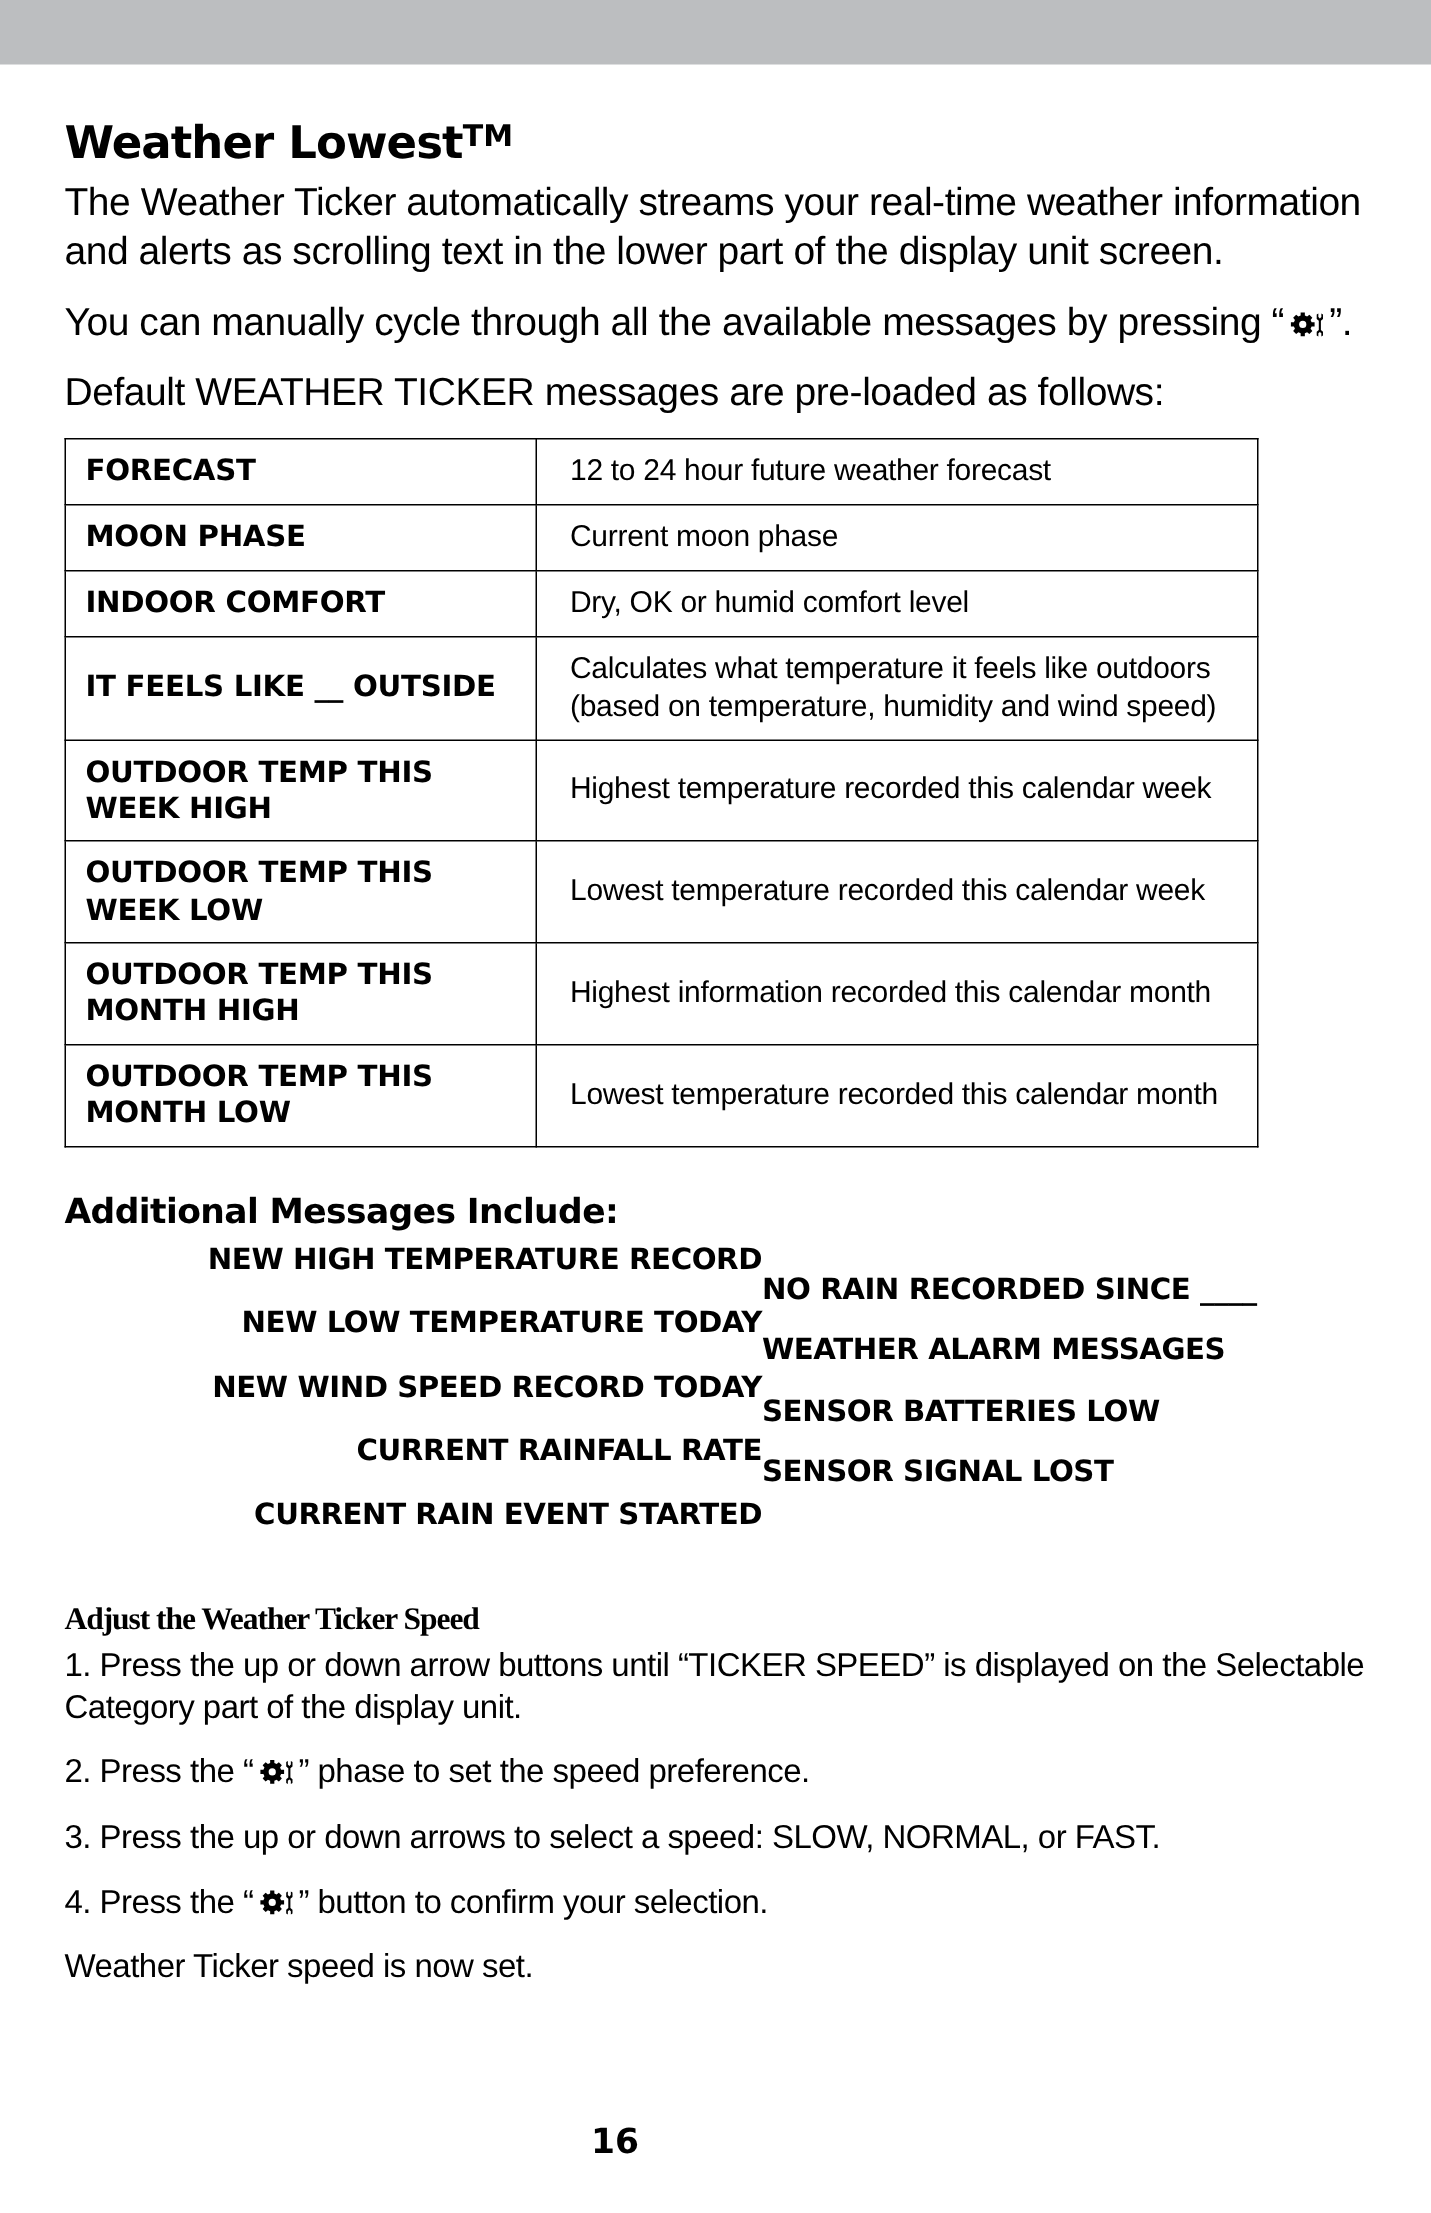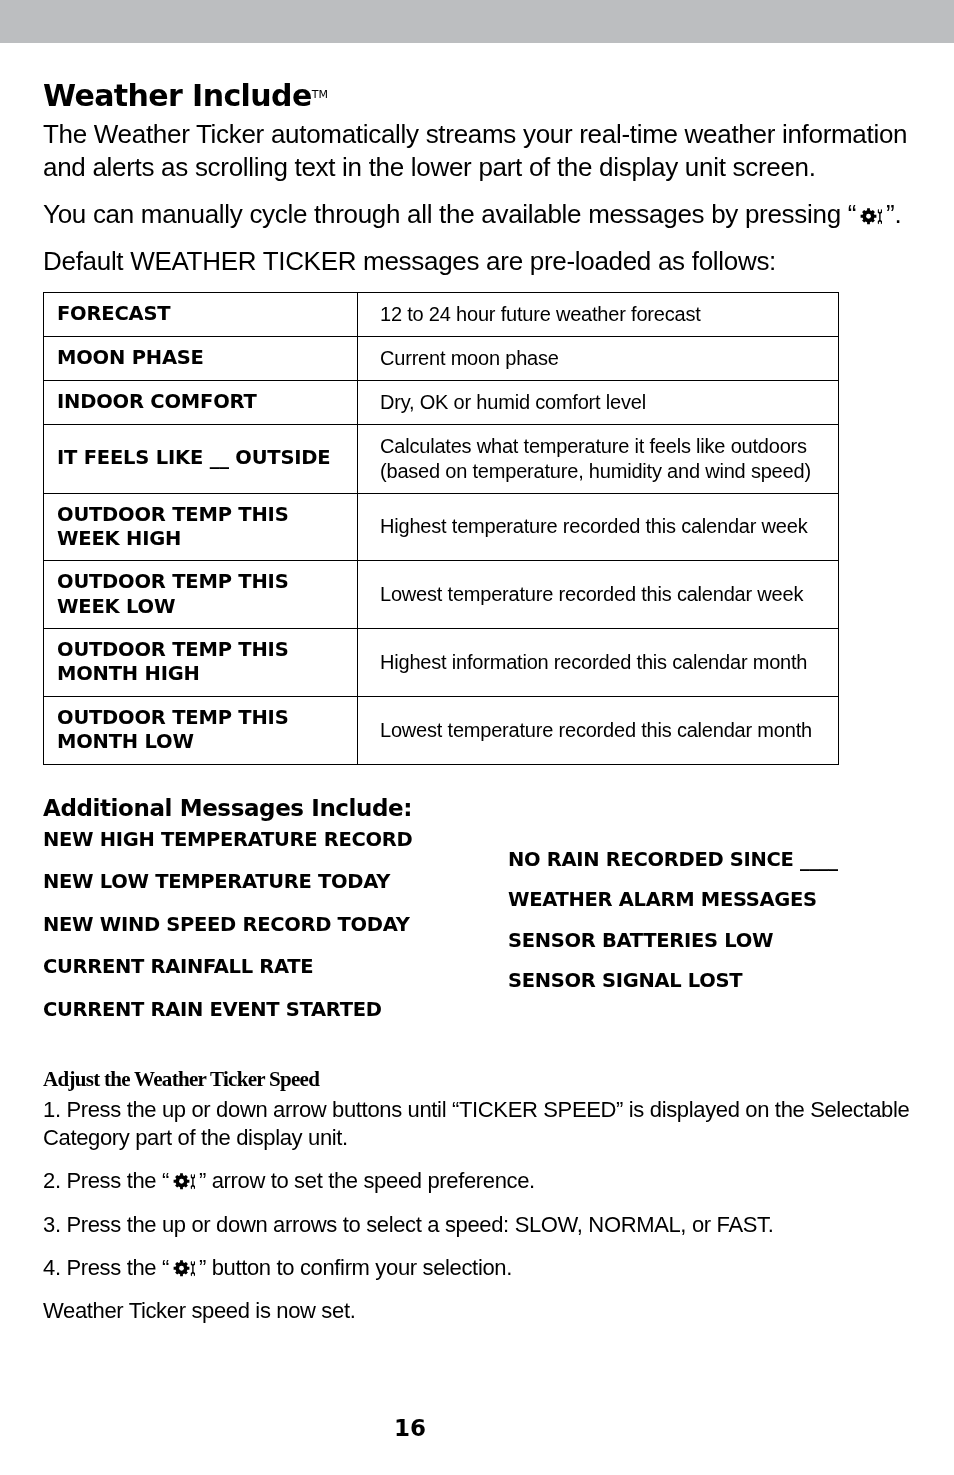--- a/index.html
+++ b/index.html
@@ -36,24 +36,24 @@
 
   h1.section-title {
     font-family: "DejaVu Sans", sans-serif;
     font-size: 30px;
     font-weight: 700;
     letter-spacing: -0.6px;
     margin: 37px 0 6px 0;
     line-height: 1.05;
   }
   h1.section-title .tm {
-    font-size: 11px;
+    font-size: 20px;
     vertical-align: 8px;
     letter-spacing: 0;
-    font-weight: 400;
+    font-weight: 700;
   }
 
   p.body-text {
     font-size: 26px;
     line-height: 1.28;
     margin: 0 0 14px 0;
     letter-spacing: -0.3px;
   }
   p.body-text.tight { margin-bottom: 11px; }
 
@@ -101,21 +101,21 @@
     font-weight: 700;
     letter-spacing: -0.4px;
     margin: 30px 0 9px 0;
   }
   .msg-columns {
     position: relative;
     display: flex;
     align-items: flex-start;
   }
   .msg-col { }
-  .msg-col.left { width: 465px; }
+  .msg-col.left { width: 465px; text-align: right; }
   .msg-col.right { width: 400px; padding-top: 20px; }
   .msg-item {
     font-family: "DejaVu Sans", sans-serif;
     font-weight: 700;
     font-size: 19.5px;
     letter-spacing: -0.3px;
     line-height: 1;
     margin-bottom: 23px;
     white-space: nowrap;
   }
@@ -149,21 +149,21 @@
   }
 </style>
 </head>
 <body>
 
 <div class="top-band"></div>
 
 <div class="page">
 
   <h1 class="section-title">
-    <span>Weather Include</span><span class="tm">TM</span>
+    <span>Weather Lowest</span><span class="tm">TM</span>
   </h1>
 
   <p class="body-text">The Weather Ticker automatically streams your real-time weather information and alerts as scrolling text in the lower part of the display unit screen.</p>
 
   <p class="body-text">
     <span>You can manually cycle through all the available messages by pressing “</span><span class="gear-icon">
       <svg viewBox="0 0 30 19" width="30" height="19" aria-hidden="true">
         <g fill="#000">
           <path d="M9.6 5.0 L11.1 4.3 L11.1 2.3 L13.9 2.3 L13.9 4.3 L15.4 5.0 L16.9 3.9 L18.9 5.9 L17.7 7.4 L18.4 8.8 L20.4 8.8 L20.4 11.7 L18.4 11.7 L17.7 13.2 L18.9 14.6 L16.9 16.6 L15.4 15.5 L13.9 16.2 L13.9 18.2 L11.1 18.2 L11.1 16.2 L9.6 15.5 L8.1 16.6 L6.1 14.6 L7.3 13.2 L6.6 11.7 L4.6 11.7 L4.6 8.8 L6.6 8.8 L7.3 7.4 L6.1 5.9 L8.1 3.9 Z"></path>
           <circle cx="12.5" cy="10.25" r="2.4" fill="#fff"></circle>
@@ -236,21 +236,21 @@
 
   <p class="step">
     <span>2. Press the “</span><span class="gear-icon">
       <svg viewBox="0 0 30 19" width="30" height="19" aria-hidden="true">
         <g fill="#000">
           <path d="M9.6 5.0 L11.1 4.3 L11.1 2.3 L13.9 2.3 L13.9 4.3 L15.4 5.0 L16.9 3.9 L18.9 5.9 L17.7 7.4 L18.4 8.8 L20.4 8.8 L20.4 11.7 L18.4 11.7 L17.7 13.2 L18.9 14.6 L16.9 16.6 L15.4 15.5 L13.9 16.2 L13.9 18.2 L11.1 18.2 L11.1 16.2 L9.6 15.5 L8.1 16.6 L6.1 14.6 L7.3 13.2 L6.6 11.7 L4.6 11.7 L4.6 8.8 L6.6 8.8 L7.3 7.4 L6.1 5.9 L8.1 3.9 Z"></path>
           <circle cx="12.5" cy="10.25" r="2.4" fill="#fff"></circle>
           <path d="M22.9 3.0 L22.9 5.4 L23.9 6.3 L24.9 5.4 L24.9 3.0 L26.0 3.7 L26.0 6.7 L24.6 7.8 L24.6 14.0 L26.0 15.1 L26.0 17.6 L24.9 18.3 L24.9 16.2 L23.9 15.4 L22.9 16.2 L22.9 18.3 L21.8 17.6 L21.8 15.1 L23.2 14.0 L23.2 7.8 L21.8 6.7 L21.8 3.7 Z"></path>
         </g>
       </svg>
-    </span><span>” arrow to set the speed preference.</span>
+    </span><span>” phase to set the speed preference.</span>
   </p>
 
   <p class="step">3. Press the up or down arrows to select a speed: SLOW, NORMAL, or FAST.</p>
 
   <p class="step">
     <span>4. Press the “</span><span class="gear-icon">
       <svg viewBox="0 0 30 19" width="30" height="19" aria-hidden="true">
         <g fill="#000">
           <path d="M9.6 5.0 L11.1 4.3 L11.1 2.3 L13.9 2.3 L13.9 4.3 L15.4 5.0 L16.9 3.9 L18.9 5.9 L17.7 7.4 L18.4 8.8 L20.4 8.8 L20.4 11.7 L18.4 11.7 L17.7 13.2 L18.9 14.6 L16.9 16.6 L15.4 15.5 L13.9 16.2 L13.9 18.2 L11.1 18.2 L11.1 16.2 L9.6 15.5 L8.1 16.6 L6.1 14.6 L7.3 13.2 L6.6 11.7 L4.6 11.7 L4.6 8.8 L6.6 8.8 L7.3 7.4 L6.1 5.9 L8.1 3.9 Z"></path>
           <circle cx="12.5" cy="10.25" r="2.4" fill="#fff"></circle>

